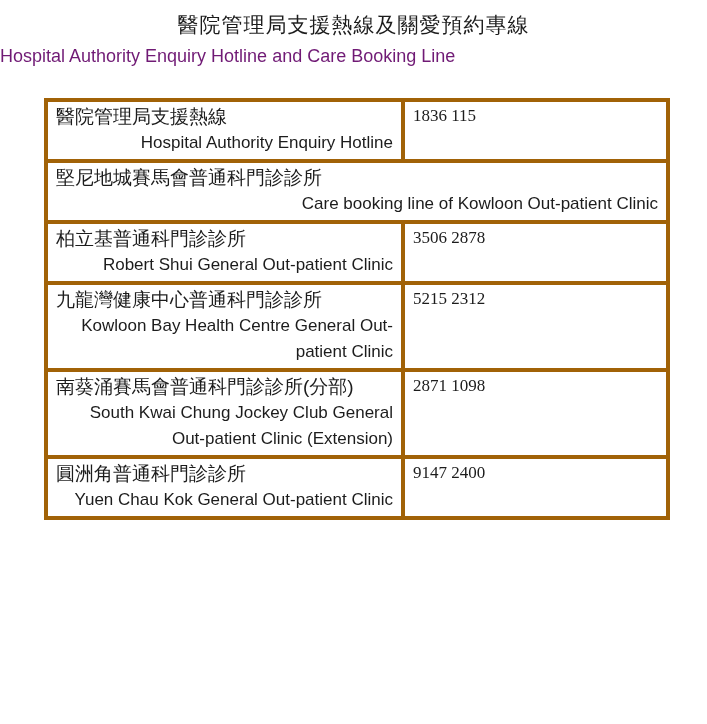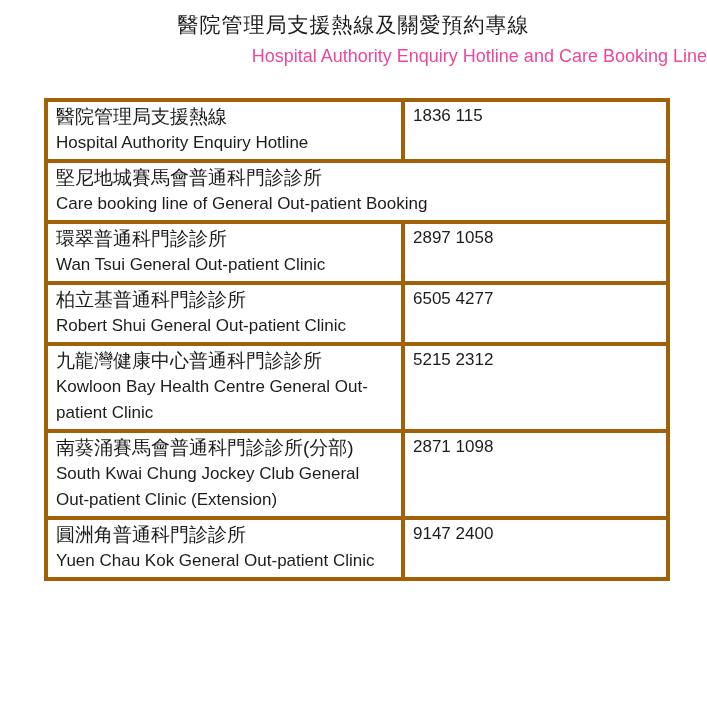--- a/index.html
+++ b/index.html
@@ -19,25 +19,25 @@
   }
   .title-zh {
     text-align: center;
     font-size: 21px;
     line-height: 26px;
     padding-top: 12px;
     letter-spacing: 1px;
     color: #1c1c1c;
   }
   .title-en {
-    text-align: right;
+    text-align: left;
     font-size: 18px;
     line-height: 24px;
     padding-top: 6px;
-    color: #ec4899;
+    color: #701a75;
   }
   table.hotline {
     border-collapse: collapse;
     table-layout: fixed;
     width: 622px;
     margin: 30px 0 0 44px;
   }
   table.hotline td {
     border: 4px solid #a16207;
     vertical-align: top;
@@ -46,24 +46,26 @@
     line-height: 26px;
     word-wrap: break-word;
   }
   td.name-cell .zh {
     font-size: 19px;
     line-height: 27px;
   }
   td.name-cell .en {
     font-size: 17px;
     line-height: 26px;
+    text-align: right;
   }
   td.phone-cell {
     font-size: 17.5px;
     line-height: 27px;
+    font-family: Liberation Serif, serif;
   }
   col.c1 { width: 357px; }
   col.c2 { width: 265px; }
 </style>
 </head>
 <body>
 
 <div class="page">
 
   <div class="title-zh">醫院管理局支援熱線及關愛預約專線</div>
@@ -80,39 +82,32 @@
         <td class="name-cell">
           <div class="zh">醫院管理局支援熱線</div>
           <div class="en">Hospital Authority Enquiry Hotline</div>
         </td>
         <td class="phone-cell">1836 115</td>
       </tr>
 
       <tr>
         <td class="name-cell" colspan="2">
           <div class="zh">堅尼地城賽馬會普通科門診診所</div>
-          <div class="en">Care booking line of General Out-patient Booking</div>
+          <div class="en">Care booking line of Kowloon Out-patient Clinic</div>
         </td>
       </tr>
 
-      <tr>
-        <td class="name-cell">
-          <div class="zh">環翠普通科門診診所</div>
-          <div class="en">Wan Tsui General Out-patient Clinic</div>
-        </td>
-        <td class="phone-cell">2897 1058</td>
-      </tr>
 
 
       <tr>
         <td class="name-cell">
           <div class="zh">柏立基普通科門診診所</div>
           <div class="en">Robert Shui General Out-patient Clinic</div>
         </td>
-        <td class="phone-cell">6505 4277</td>
+        <td class="phone-cell">3506 2878</td>
       </tr>
 
       <tr>
         <td class="name-cell">
           <div class="zh">九龍灣健康中心普通科門診診所</div>
           <div class="en">Kowloon Bay Health Centre General Out-patient Clinic</div>
         </td>
         <td class="phone-cell">5215 2312</td>
       </tr>
 

